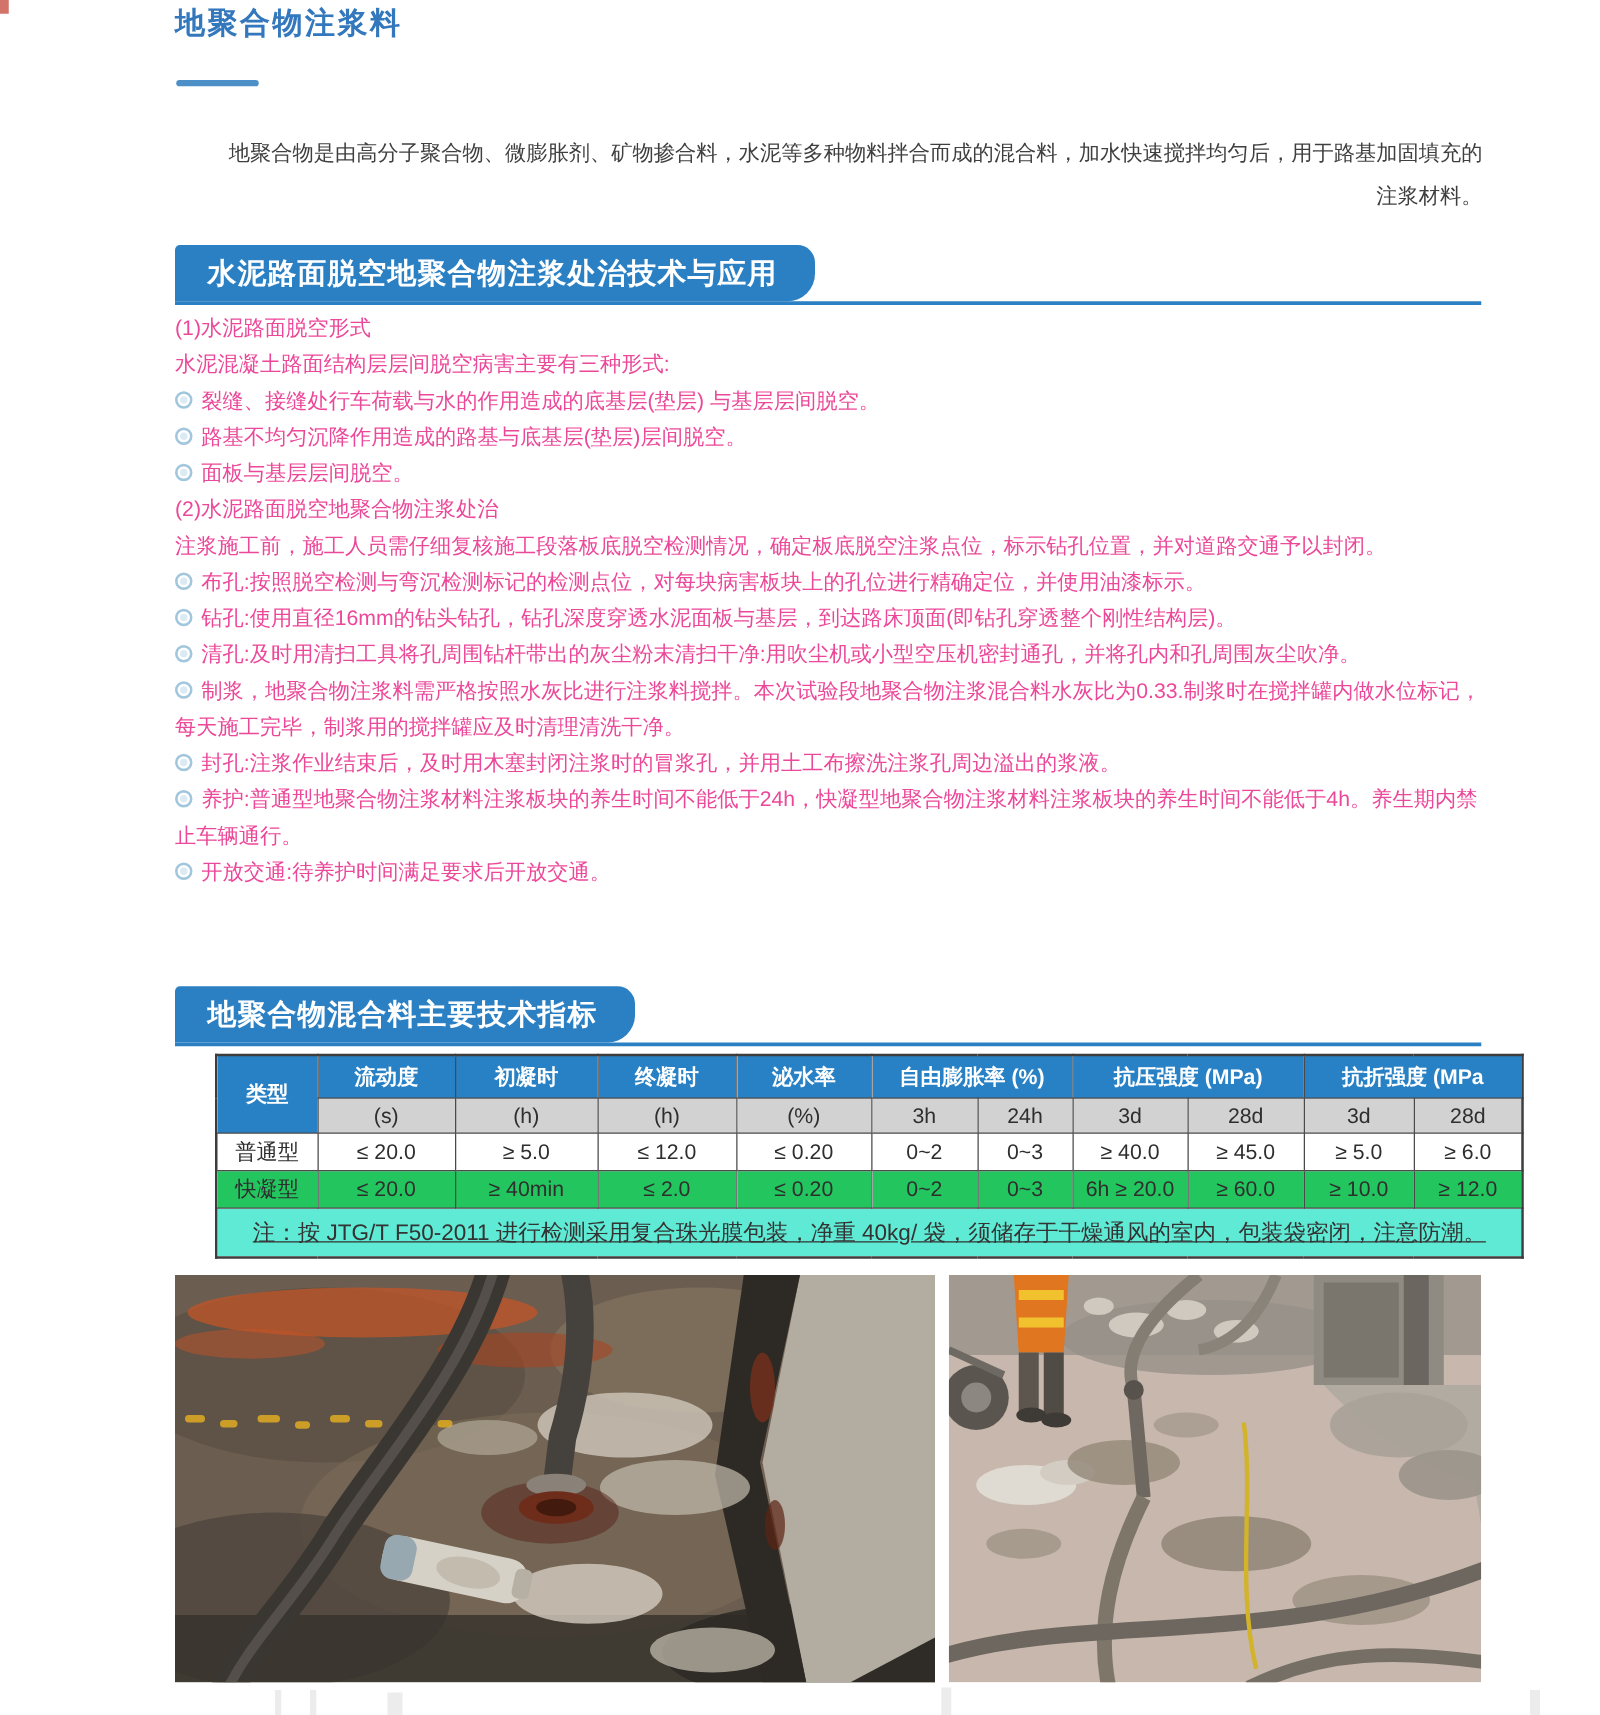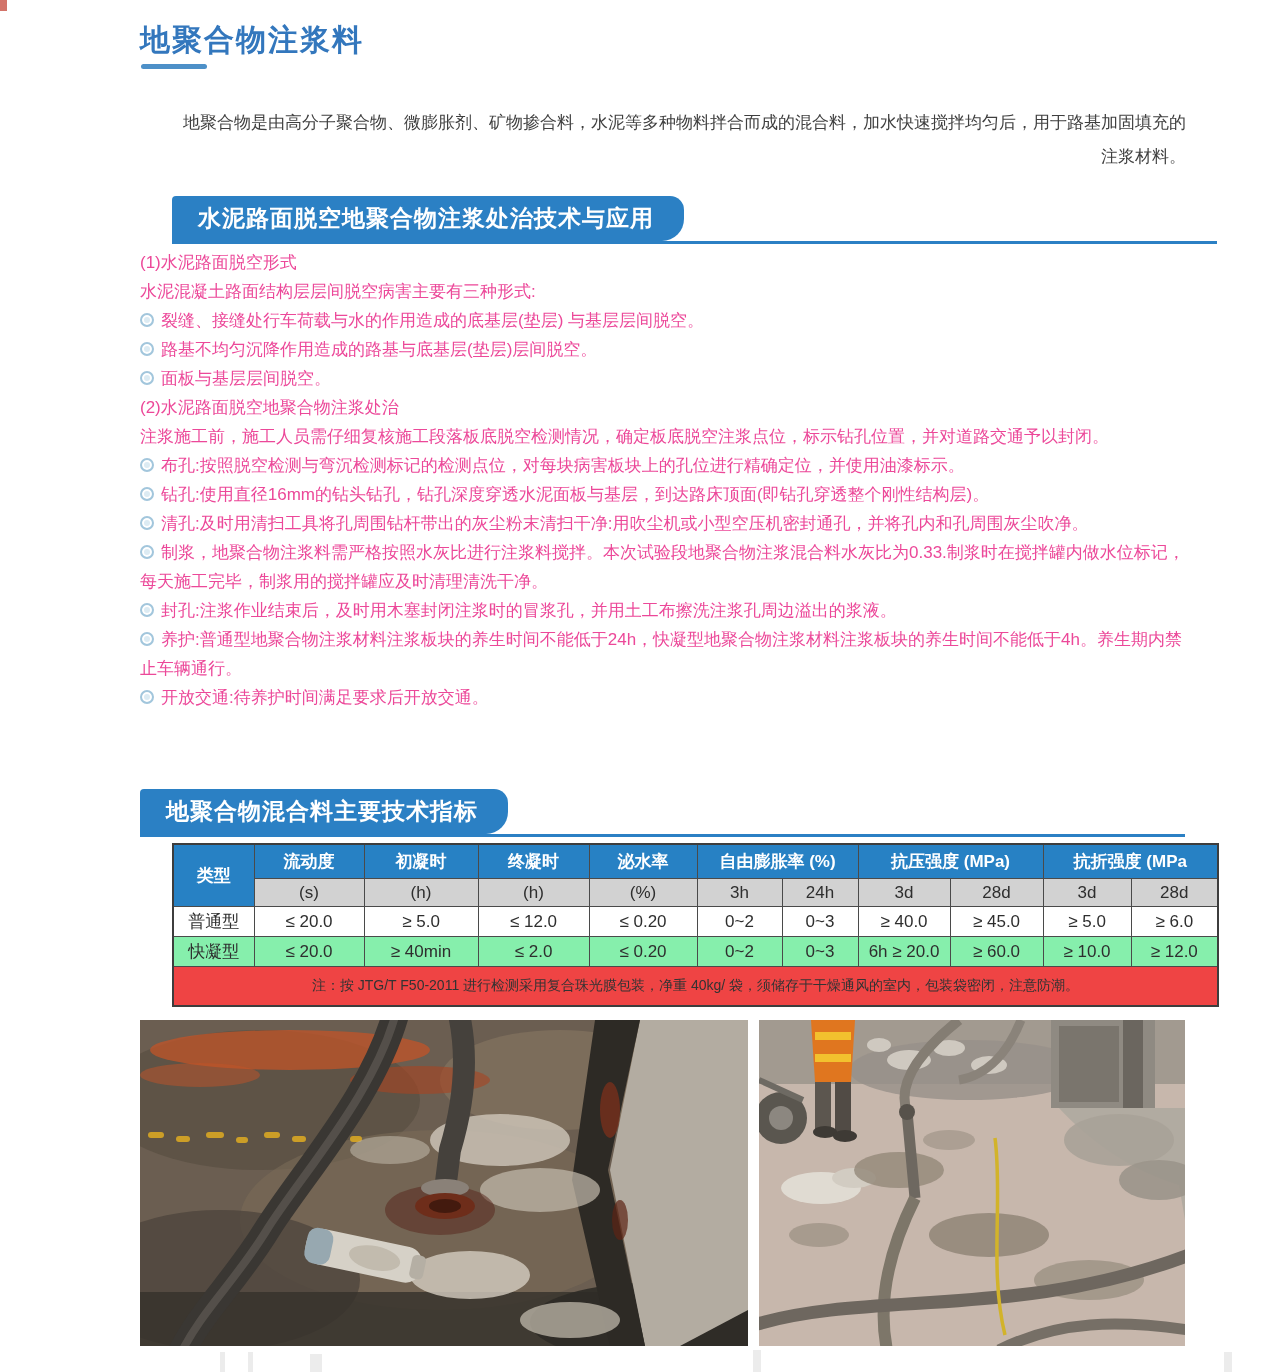--- a/index.html
+++ b/index.html
@@ -1,44 +1,44 @@
 <!DOCTYPE html>
 <html><head>
 <meta charset="utf-8">
 <style>
   html,body{margin:0;padding:0;background:#ffffff;}
   .page{position:relative;width:1280px;height:1372px;background:#ffffff;overflow:hidden;
         font-family:"Liberation Sans","DejaVu Sans",sans-serif;color:#3c3c3c;}
   .abs{position:absolute;}
 
-  .page-title{left:140px;top:20px;font-size:30px;font-weight:bold;color:#3377bd;letter-spacing:2px;}
+  .page-title{left:140px;top:2px;font-size:24px;font-weight:bold;color:#3377bd;letter-spacing:2px;}
   .title-dash{left:141px;top:64px;width:66px;height:5px;background:#4d90c8;border-radius:3px;}
 
   .intro{left:140px;top:106px;width:1046px;font-size:17px;line-height:34px;text-indent:2em;color:#3f3f3f;text-align:right;}
 
   .banner{left:140px;width:1045px;border-bottom:3px solid #2b80c4;}
-  .banner1{top:196px;margin-left:32px;}
+  .banner1{top:196px;}
   .banner2{top:789px;}
   .badge{display:inline-block;background:#2b80c4;color:#ffffff;font-weight:bold;font-size:23px;
          padding:7px 30px 7px 26px;border-radius:4px 14px 22px 0;letter-spacing:1px;}
 
   .bodytext{left:140px;top:248px;width:1048px;font-size:17px;line-height:29px;color:#ec4899;}
   .bodytext p{margin:0;}
   .ring{display:inline-block;width:10px;height:10px;border-radius:50%;
         border:2px solid #a2c6dc;background:#dcebf3;box-shadow:inset 0 0 0 2px #ffffff;
         margin-right:7px;vertical-align:-1px;}
 
   .spec-table{left:140px;top:843px;border-collapse:collapse;table-layout:fixed;width:1045px;
         font-size:17px;text-align:center;color:#2e2e2e;border:2px solid #3d3d3d;margin-left:32px;}
   .spec-table td{border:1px solid #4a4a4a;padding:0 2px;height:29px;overflow:hidden;white-space:nowrap;}
   .spec-table .th-blue{background:#2781c4;color:#ffffff;font-weight:bold;height:33px;}
   .spec-table .unit-row td{background:#d2d2d2;height:27px;}
   .spec-table .row-normal td{background:#ffffff;}
-  .spec-table .row-fast td{background:#86efac;}
-  .spec-table .note-cell{background:#ef4444;height:38px;font-size:14px;color:#333333;}
+  .spec-table .row-fast td{background:#22c55e;}
+  .spec-table .note-cell{background:#5eead4;height:38px;font-size:18px;color:#333333;text-decoration:underline;}
 
   .photo{overflow:hidden;}
   .photo svg{display:block;}
   .photo-left{left:140px;top:1020px;width:608px;height:326px;}
   .photo-right{left:759px;top:1020px;width:426px;height:326px;}
 
   .artifact{background:#dcdcdc;opacity:.55;}
   .speck{left:0;top:0;width:7px;height:11px;background:#c0392b;opacity:.7;}
 </style>
 </head>

